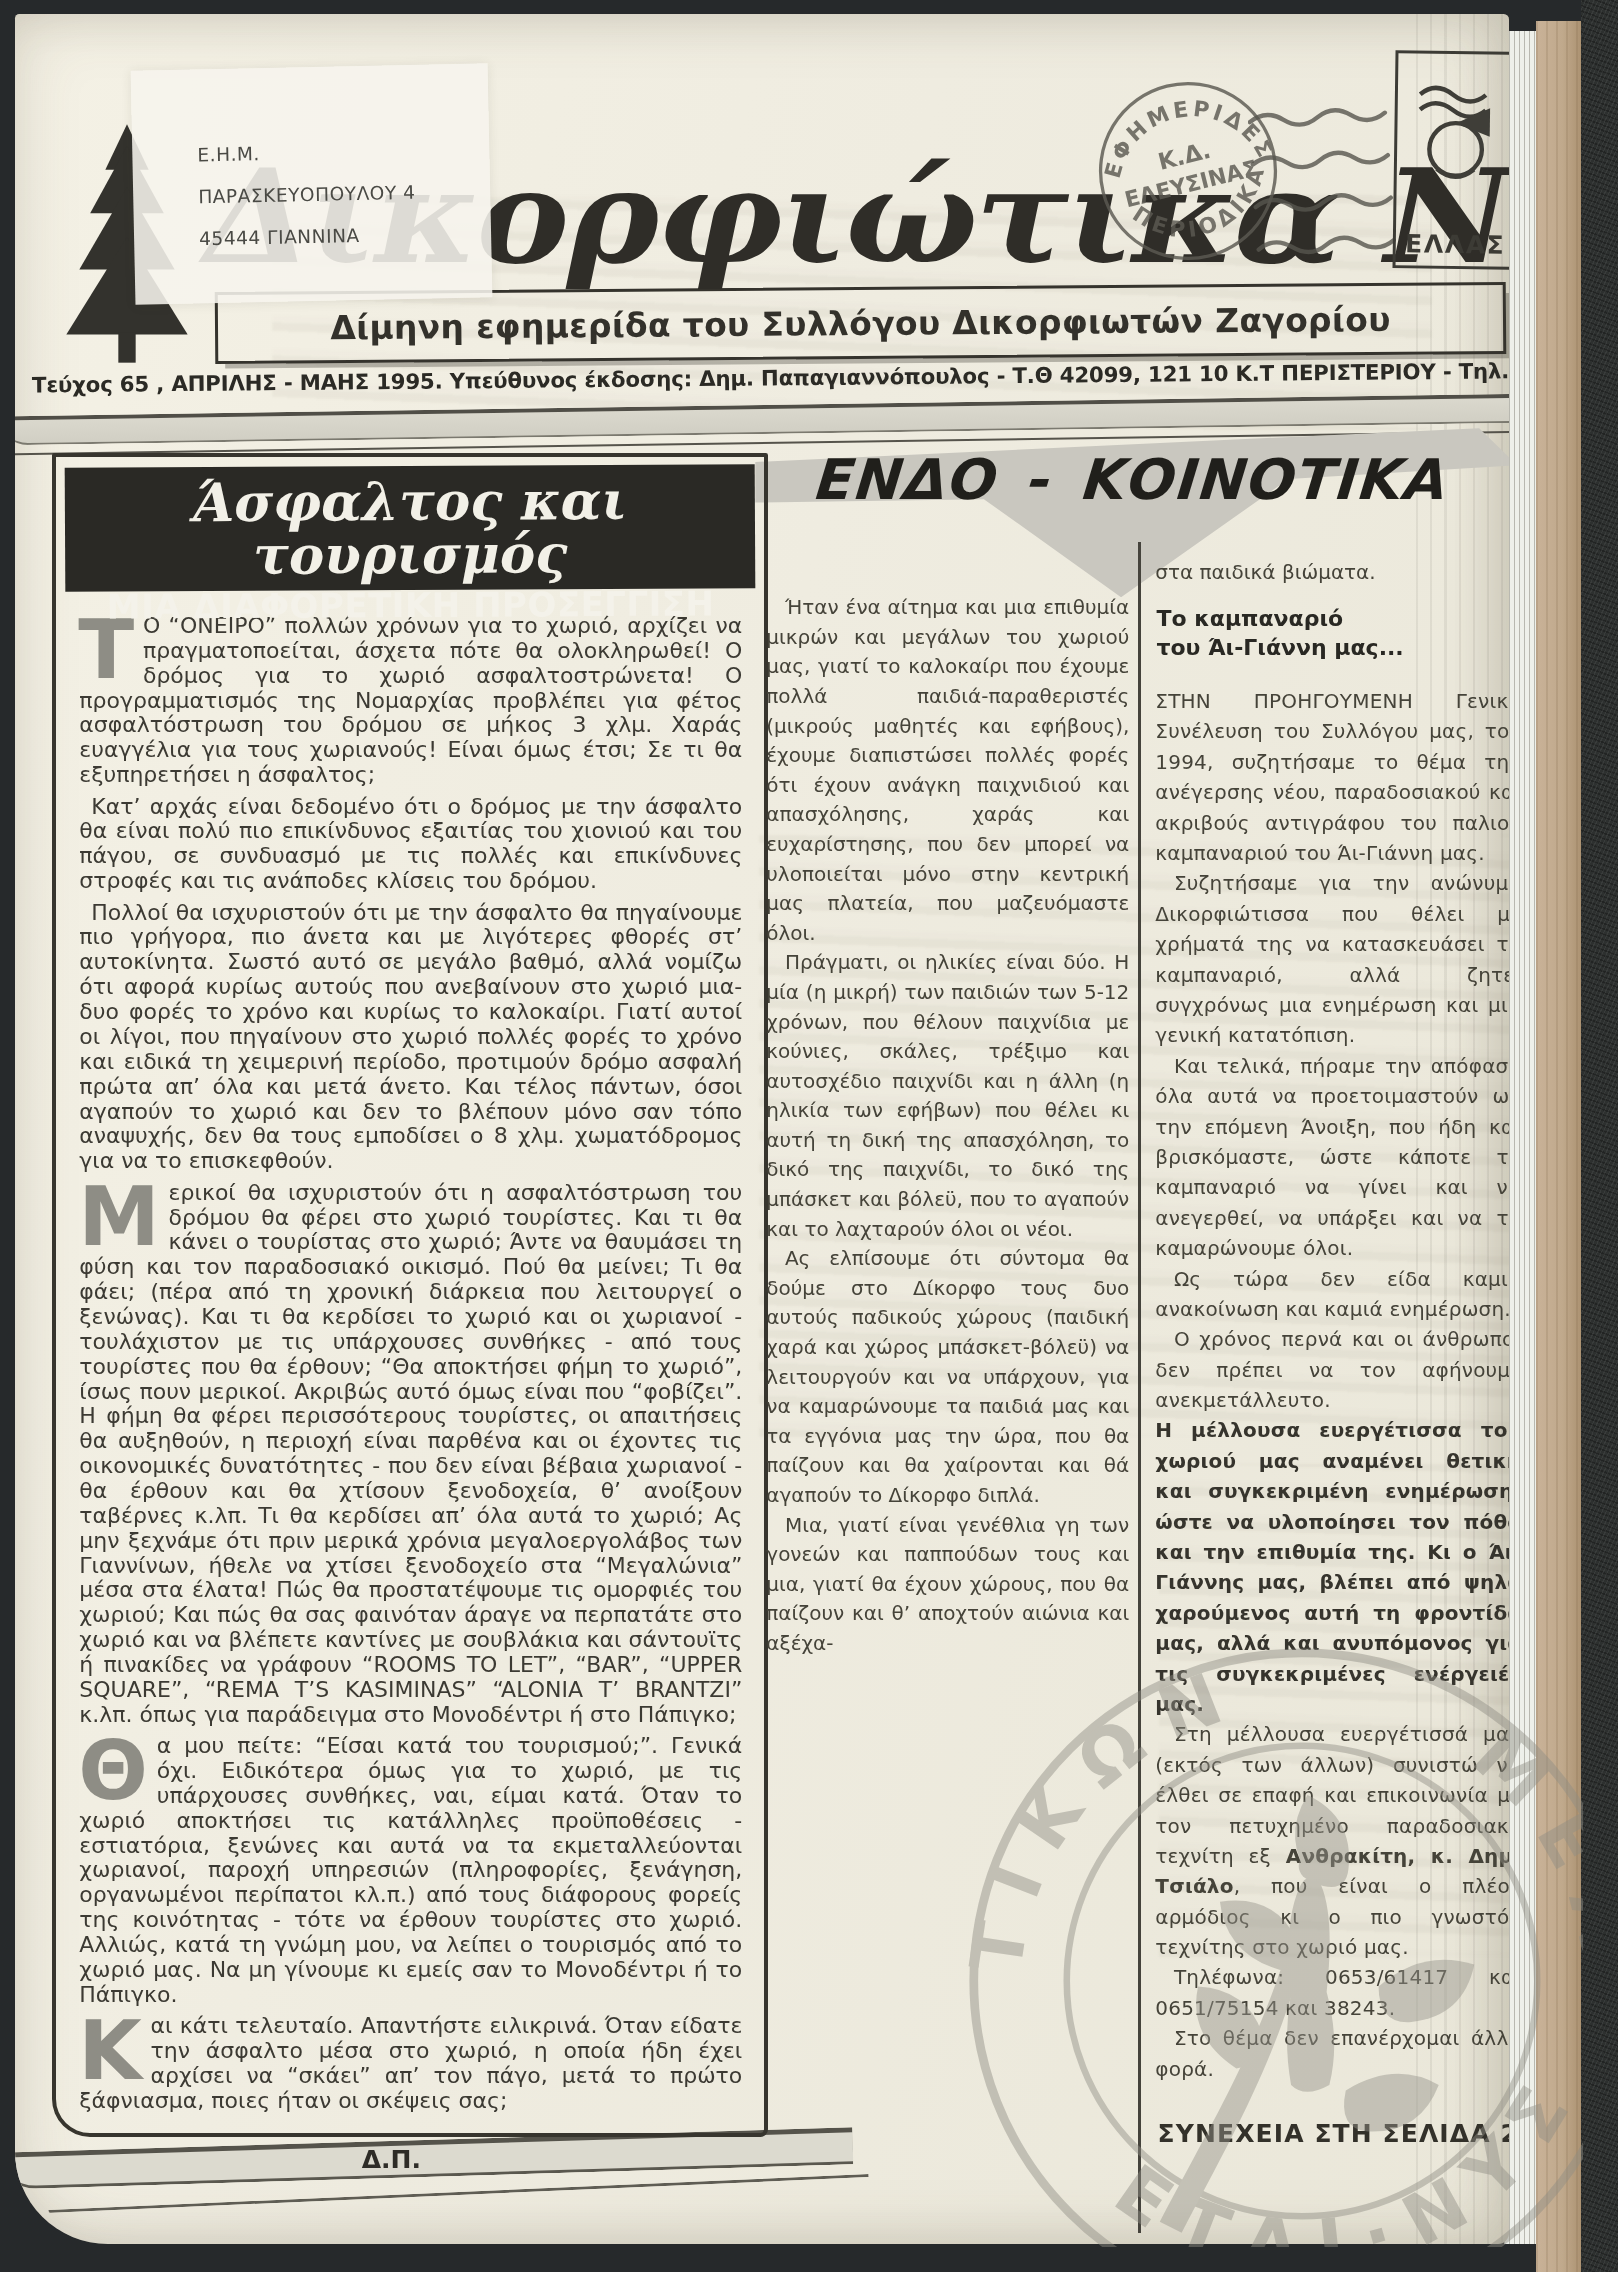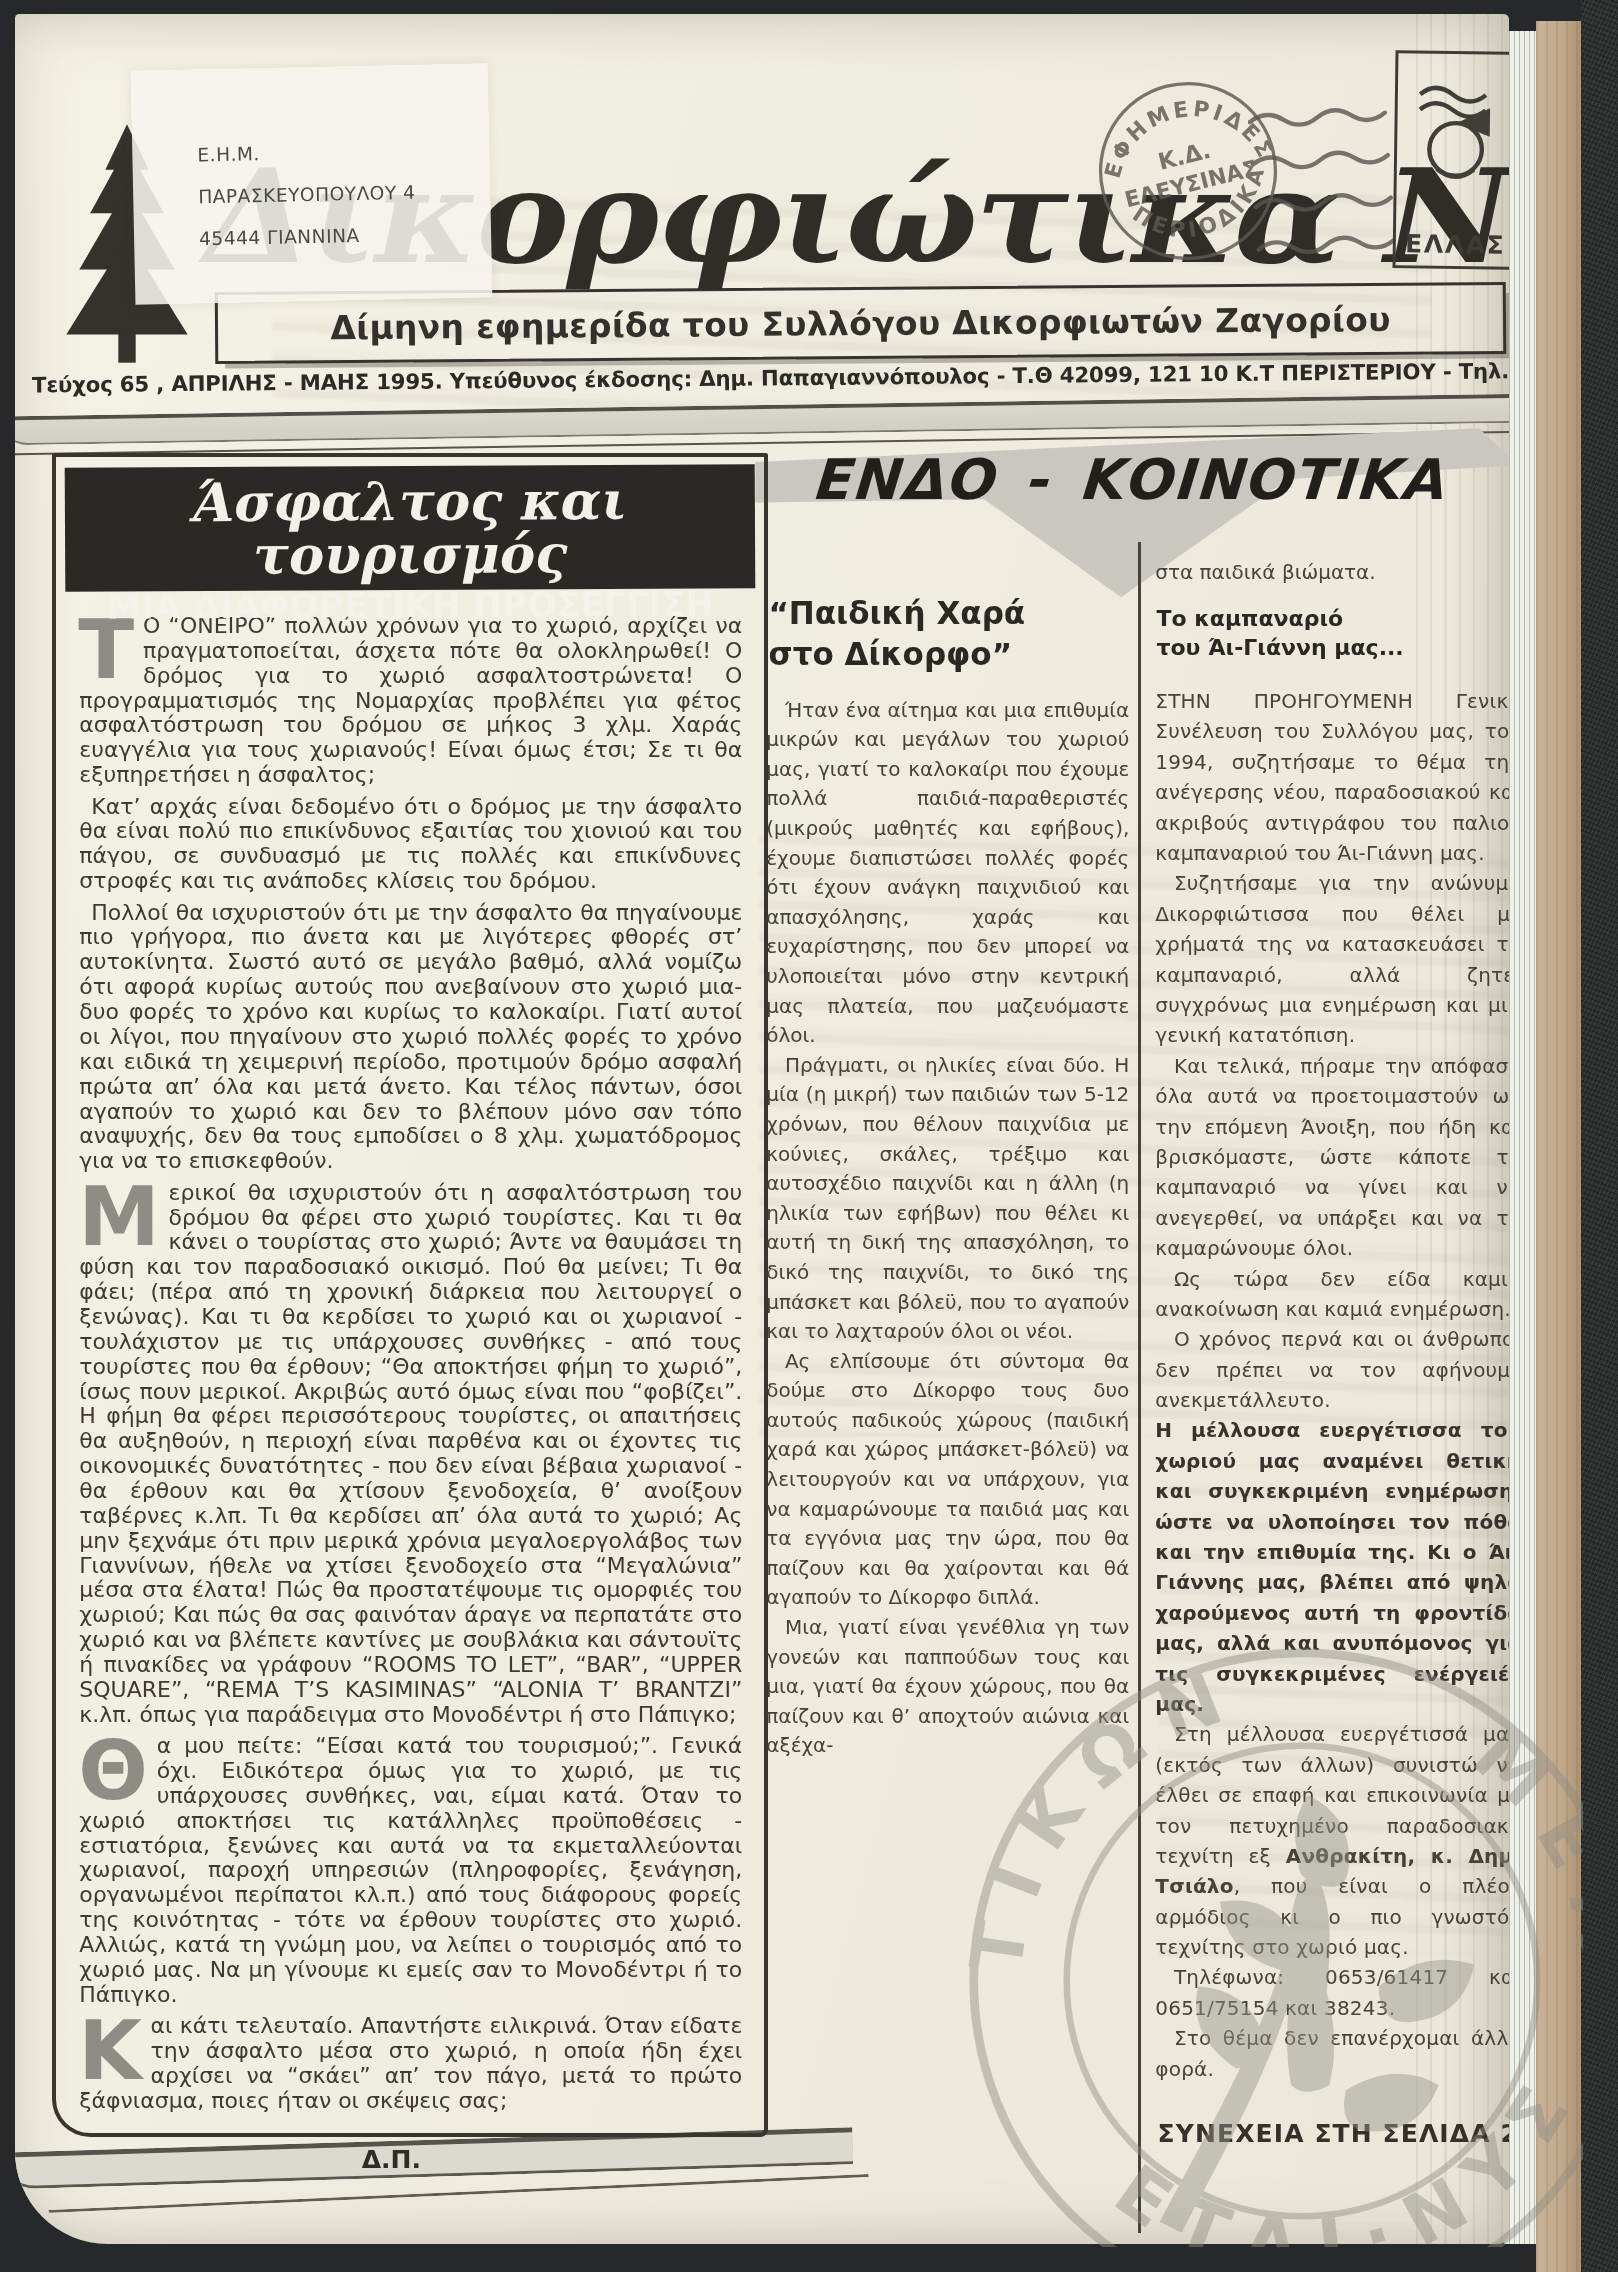--- a/index.html
+++ b/index.html
@@ -205,21 +205,20 @@
         <p>Κατ’ αρχάς είναι δεδομένο ότι ο δρόμος με την άσφαλτο θα είναι πολύ πιο επικίνδυνος εξαιτίας του χιονιού και του πάγου, σε συνδυασμό με τις πολλές και επικίνδυνες στροφές και τις ανάποδες κλίσεις του δρόμου.</p>
         <p>Πολλοί θα ισχυριστούν ότι με την άσφαλτο θα πηγαίνουμε πιο γρήγορα, πιο άνετα και με λιγότερες φθορές στ’ αυτοκίνητα. Σωστό αυτό σε μεγάλο βαθμό, αλλά νομίζω ότι αφορά κυρίως αυτούς που ανεβαίνουν στο χωριό μια-δυο φορές το χρόνο και κυρίως το καλοκαίρι. Γιατί αυτοί οι λίγοι, που πηγαίνουν στο χωριό πολλές φορές το χρόνο και ειδικά τη χειμερινή περίοδο, προτιμούν δρόμο ασφαλή πρώτα απ’ όλα και μετά άνετο. Και τέλος πάντων, όσοι αγαπούν το χωριό και δεν το βλέπουν μόνο σαν τόπο αναψυχής, δεν θα τους εμποδίσει ο 8 χλμ. χωματόδρομος για να το επισκεφθούν.</p>
         <p class="hascap"><span class="dropcap">Μ</span>ερικοί θα ισχυριστούν ότι η ασφαλτόστρωση του δρόμου θα φέρει στο χωριό τουρίστες. Και τι θα κάνει ο τουρίστας στο χωριό; Άντε να θαυμάσει τη φύση και τον παραδοσιακό οικισμό. Πού θα μείνει; Τι θα φάει; (πέρα από τη χρονική διάρκεια που λειτουργεί ο ξενώνας). Και τι θα κερδίσει το χωριό και οι χωριανοί - τουλάχιστον με τις υπάρχουσες συνθήκες - από τους τουρίστες που θα έρθουν; “Θα αποκτήσει φήμη το χωριό”, ίσως πουν μερικοί. Ακριβώς αυτό όμως είναι που “φοβίζει”. Η φήμη θα φέρει περισσότερους τουρίστες, οι απαιτήσεις θα αυξηθούν, η περιοχή είναι παρθένα και οι έχοντες τις οικονομικές δυνατότητες - που δεν είναι βέβαια χωριανοί - θα έρθουν και θα χτίσουν ξενοδοχεία, θ’ ανοίξουν ταβέρνες κ.λπ. Τι θα κερδίσει απ’ όλα αυτά το χωριό; Ας μην ξεχνάμε ότι πριν μερικά χρόνια μεγαλοεργολάβος των Γιαννίνων, ήθελε να χτίσει ξενοδοχείο στα “Μεγαλώνια” μέσα στα έλατα! Πώς θα προστατέψουμε τις ομορφιές του χωριού; Και πώς θα σας φαινόταν άραγε να περπατάτε στο χωριό και να βλέπετε καντίνες με σουβλάκια και σάντουϊτς ή πινακίδες να γράφουν “ROOMS TO LET”, “BAR”, “UPPER SQUARE”, “REMA T’S KASIMINAS” “ALONIA T’ BRANTZI” κ.λπ. όπως για παράδειγμα στο Μονοδέντρι ή στο Πάπιγκο;</p>
         <p class="hascap"><span class="dropcap">Θ</span>α μου πείτε: “Είσαι κατά του τουρισμού;”. Γενικά όχι. Ειδικότερα όμως για το χωριό, με τις υπάρχουσες συνθήκες, ναι, είμαι κατά. Όταν το χωριό αποκτήσει τις κατάλληλες προϋποθέσεις - εστιατόρια, ξενώνες και αυτά να τα εκμεταλλεύονται χωριανοί, παροχή υπηρεσιών (πληροφορίες, ξενάγηση, οργανωμένοι περίπατοι κλ.π.) από τους διάφορους φορείς της κοινότητας - τότε να έρθουν τουρίστες στο χωριό. Αλλιώς, κατά τη γνώμη μου, να λείπει ο τουρισμός από το χωριό μας. Να μη γίνουμε κι εμείς σαν το Μονοδέντρι ή το Πάπιγκο.</p>
         <p class="hascap"><span class="dropcap">Κ</span>αι κάτι τελευταίο. Απαντήστε ειλικρινά. Όταν είδατε την άσφαλτο μέσα στο χωριό, η οποία ήδη έχει αρχίσει να “σκάει” απ’ τον πάγο, μετά το πρώτο ξάφνιασμα, ποιες ήταν οι σκέψεις σας;</p>
       </div>
     <div class="sig">Δ.Π.</div>
   </div>
 
   <div class="colmid">
-    <div class="col-h">“Παιδική Χαρά<br>στο Δίκορφο”</div>
     <div class="paras">
         <p>Ήταν ένα αίτημα και μια επιθυμία μικρών και μεγάλων του χωριού μας, γιατί το καλοκαίρι που έχουμε πολλά παιδιά-παραθεριστές (μικρούς μαθητές και εφήβους), έχουμε διαπιστώσει πολλές φορές ότι έχουν ανάγκη παιχνιδιού και απασχόλησης, χαράς και ευχαρίστησης, που δεν μπορεί να υλοποιείται μόνο στην κεντρική μας πλατεία, που μαζευόμαστε όλοι.</p>
         <p>Πράγματι, οι ηλικίες είναι δύο. Η μία (η μικρή) των παιδιών των 5-12 χρόνων, που θέλουν παιχνίδια με κούνιες, σκάλες, τρέξιμο και αυτοσχέδιο παιχνίδι και η άλλη (η ηλικία των εφήβων) που θέλει κι αυτή τη δική της απασχόληση, το δικό της παιχνίδι, το δικό της μπάσκετ και βόλεϋ, που το αγαπούν και το λαχταρούν όλοι οι νέοι.</p>
         <p>Ας ελπίσουμε ότι σύντομα θα δούμε στο Δίκορφο τους δυο αυτούς παδικούς χώρους (παιδική χαρά και χώρος μπάσκετ-βόλεϋ) να λειτουργούν και να υπάρχουν, για να καμαρώνουμε τα παιδιά μας και τα εγγόνια μας την ώρα, που θα παίζουν και θα χαίρονται και θά αγαπούν το Δίκορφο διπλά.</p>
         <p>Μια, γιατί είναι γενέθλια γη των γονεών και παππούδων τους και μια, γιατί θα έχουν χώρους, που θα παίζουν και θ’ αποχτούν αιώνια και αξέχα-</p>
       </div>
   </div>
 
   <div class="divider"></div>
 

